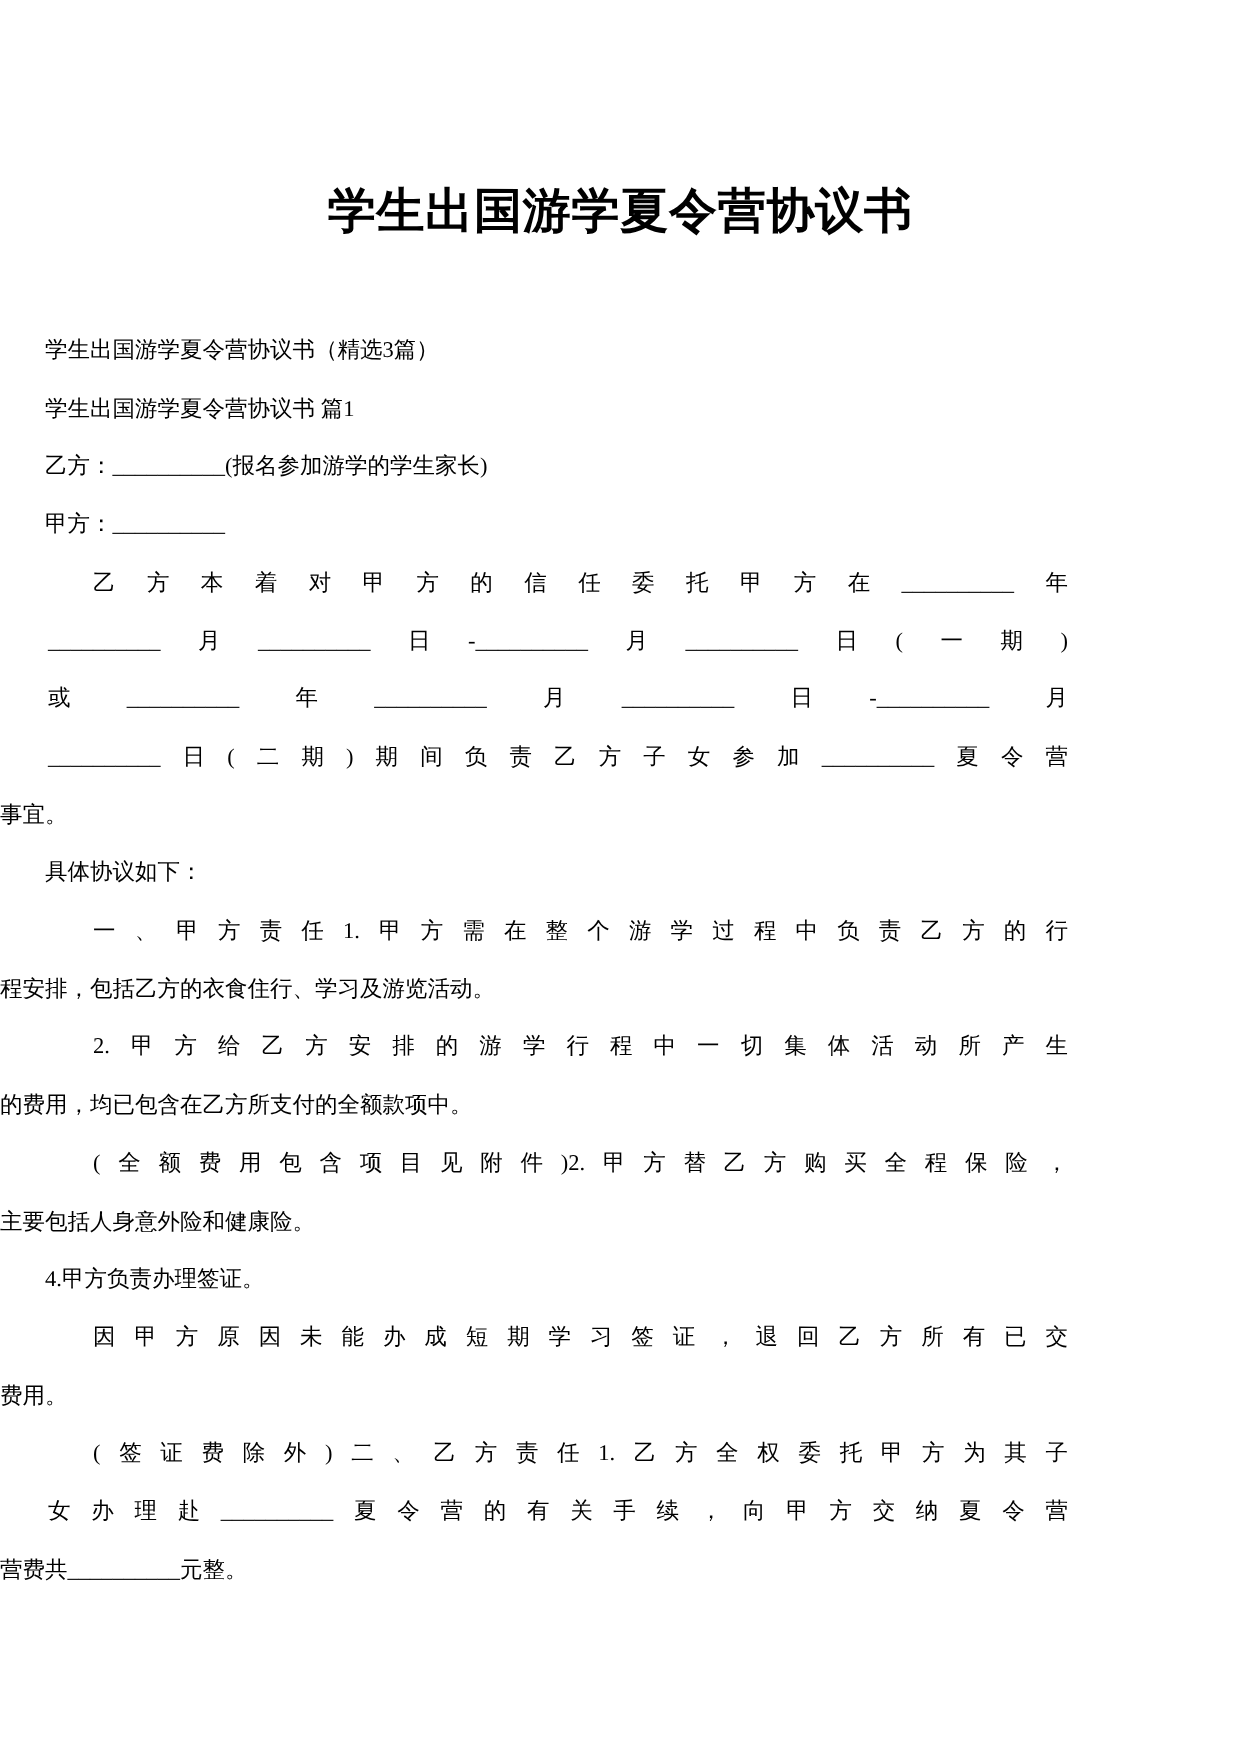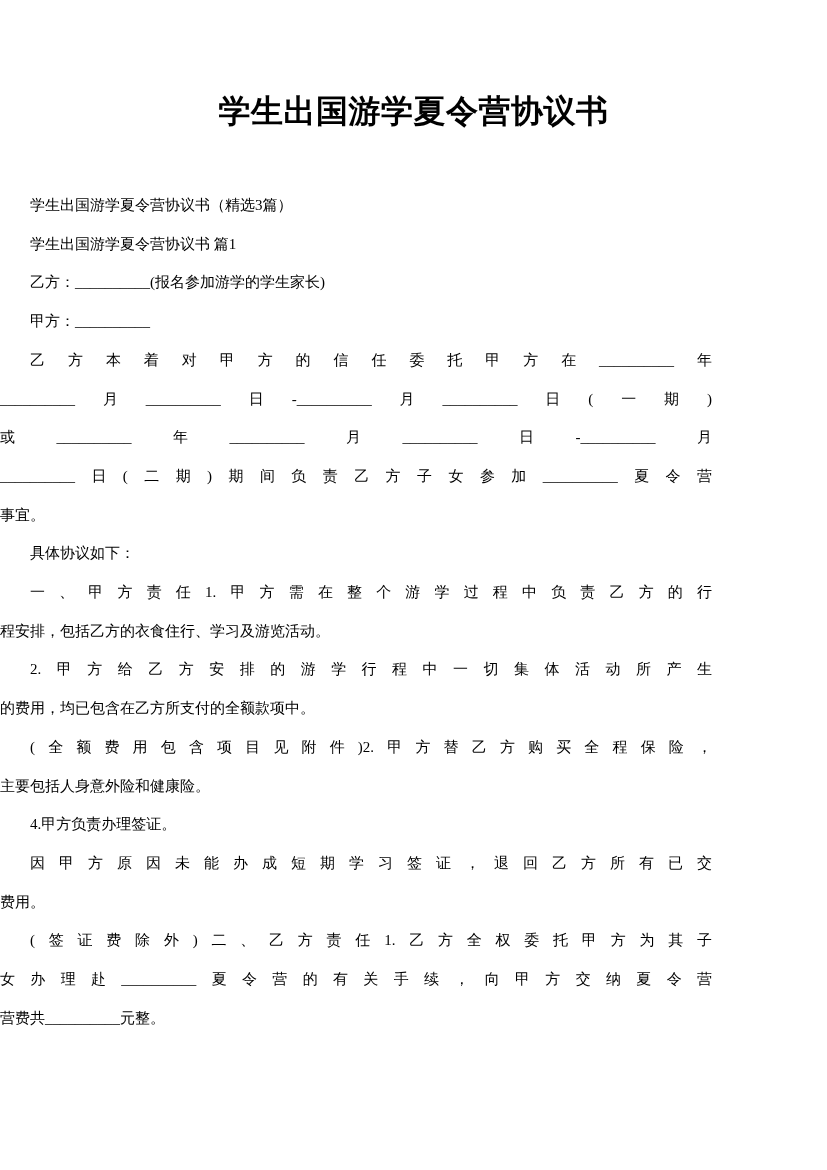--- a/index.html
+++ b/index.html
@@ -11,21 +11,21 @@
     position: relative;
     width: 827px;
     height: 1170px;
     background: #ffffff;
     color: #000000;
     overflow: hidden;
     font-family: "Liberation Serif", "DejaVu Serif", serif;
   }
   .title {
     margin: 0;
-    padding-top: 89px;
+    padding-top: 118px;
     text-align: center;
     font-size: 32px;
     line-height: 44px;
     font-weight: bold;
     letter-spacing: 0.5px;
     color: #000000;
   }
   .body-text {
     margin-top: 53px;
     padding-right: 115px;
@@ -38,20 +38,21 @@
     white-space: normal;
     text-align: left;
   }
   .line.indent {
     text-indent: 2em;
   }
   .line.stretch {
     text-align: justify;
     text-align-last: justify;
     text-justify: inter-character;
+    margin-left: 32px;
   }
 </style>
 </head>
 <body>
 
 <div class="page">
 
   <h1 class="title">学生出国游学夏令营协议书</h1>
 
   <div class="body-text">

